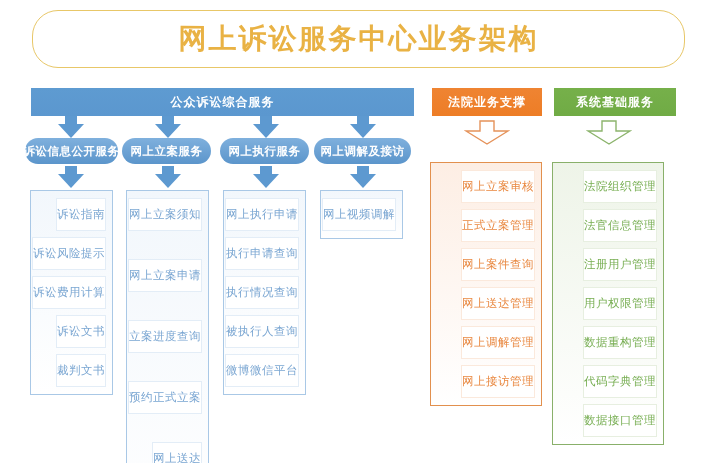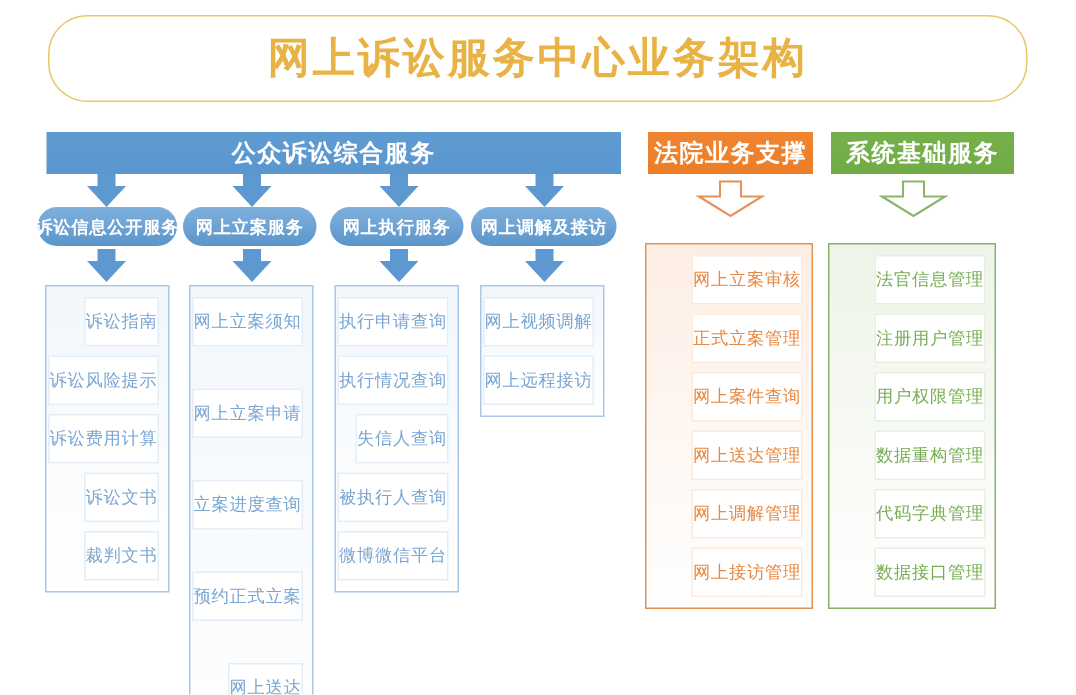--- a/index.html
+++ b/index.html
@@ -44,21 +44,21 @@
   }
 
   
   .band {
     position: absolute;
     box-sizing: border-box;
     display: flex;
     align-items: center;
     justify-content: center;
     color: #ffffff;
-    font-size: 16px;
+    font-size: 12px;
     letter-spacing: 1px;
     font-weight: 600;
     height: 28px;
   }
   .band-blue   { left: 31px;  top: 88px; width: 383px; background: linear-gradient(180deg,#5e9bd1 0%,#5b97cf 100%); }
   .band-orange { left: 432px; top: 88px; width: 110px; background: linear-gradient(180deg,#ef8432 0%,#ed7d26 100%); }
   .band-green  { left: 554px; top: 88px; width: 122px; background: linear-gradient(180deg,#76b04a 0%,#70ab45 100%); }
 
   
   .arrow-blue {
@@ -211,42 +211,42 @@
   <div class="group group-blue" style="left:126px; top:190px; width:83px;gap:28px;">
     <div class="leaf leaf-blue">网上立案须知</div>
     <div class="leaf leaf-blue">网上立案申请</div>
     <div class="leaf leaf-blue">立案进度查询</div>
     <div class="leaf leaf-blue">预约正式立案</div>
     <div class="leaf leaf-blue">网上送达</div>
     <div class="leaf leaf-blue">案件情况查询</div>
   </div>
 
   <div class="group group-blue" style="left:223px; top:190px; width:83px;">
+    <div class="leaf leaf-blue">网上执行申请</div>
     <div class="leaf leaf-blue">执行申请查询</div>
     <div class="leaf leaf-blue">执行情况查询</div>
-    <div class="leaf leaf-blue">失信人查询</div>
     <div class="leaf leaf-blue">被执行人查询</div>
     <div class="leaf leaf-blue">微博微信平台</div>
   </div>
 
   <div class="group group-blue" style="left:320px; top:190px; width:83px;">
     <div class="leaf leaf-blue">网上视频调解</div>
-    <div class="leaf leaf-blue">网上远程接访</div>
   </div>
 
   <div class="group group-orange" style="left:430px; top:162px; width:112px;">
     <div class="leaf leaf-orange">网上立案审核</div>
     <div class="leaf leaf-orange">正式立案管理</div>
     <div class="leaf leaf-orange">网上案件查询</div>
     <div class="leaf leaf-orange">网上送达管理</div>
     <div class="leaf leaf-orange">网上调解管理</div>
     <div class="leaf leaf-orange">网上接访管理</div>
   </div>
 
   <div class="group group-green" style="left:552px; top:162px; width:112px;">
+    <div class="leaf leaf-green">法院组织管理</div>
     <div class="leaf leaf-green">法官信息管理</div>
     <div class="leaf leaf-green">注册用户管理</div>
     <div class="leaf leaf-green">用户权限管理</div>
     <div class="leaf leaf-green">数据重构管理</div>
     <div class="leaf leaf-green">代码字典管理</div>
     <div class="leaf leaf-green">数据接口管理</div>
   </div>
 
 </div>
 

